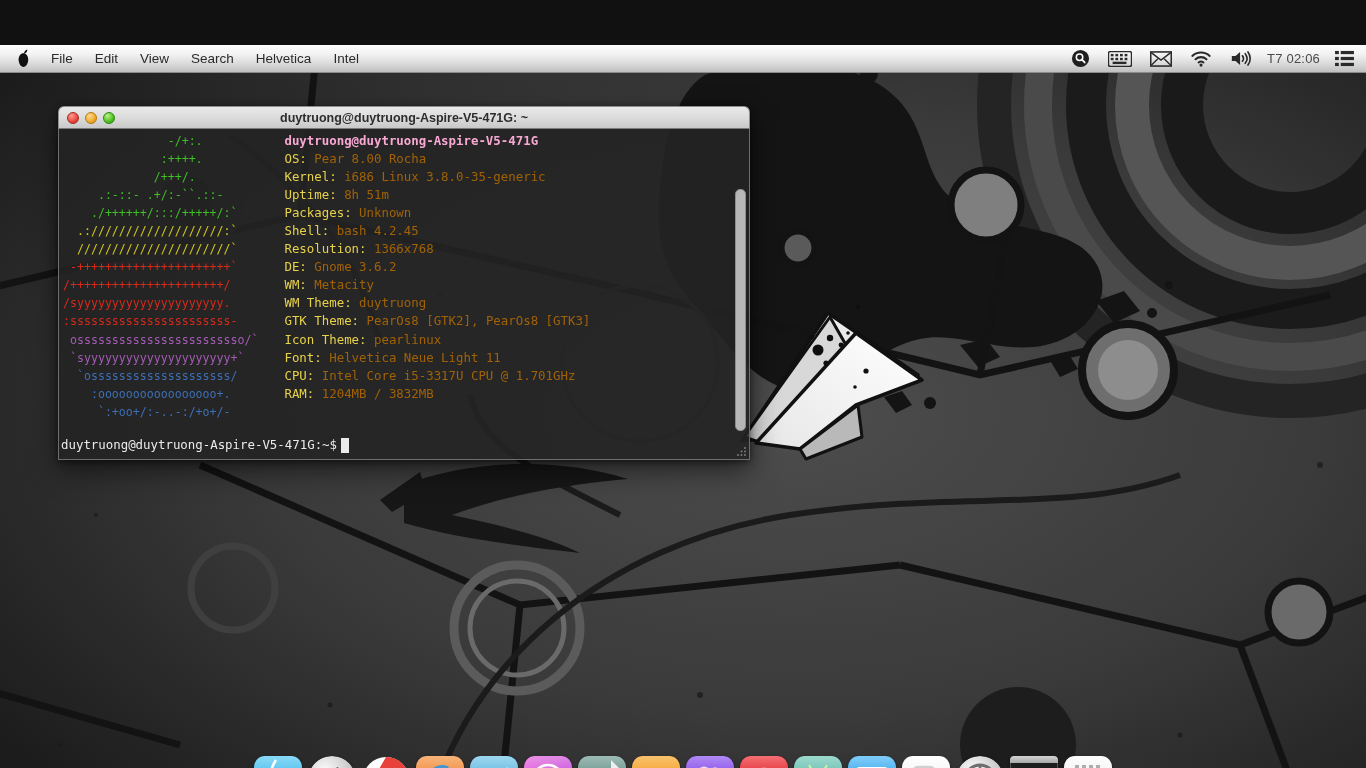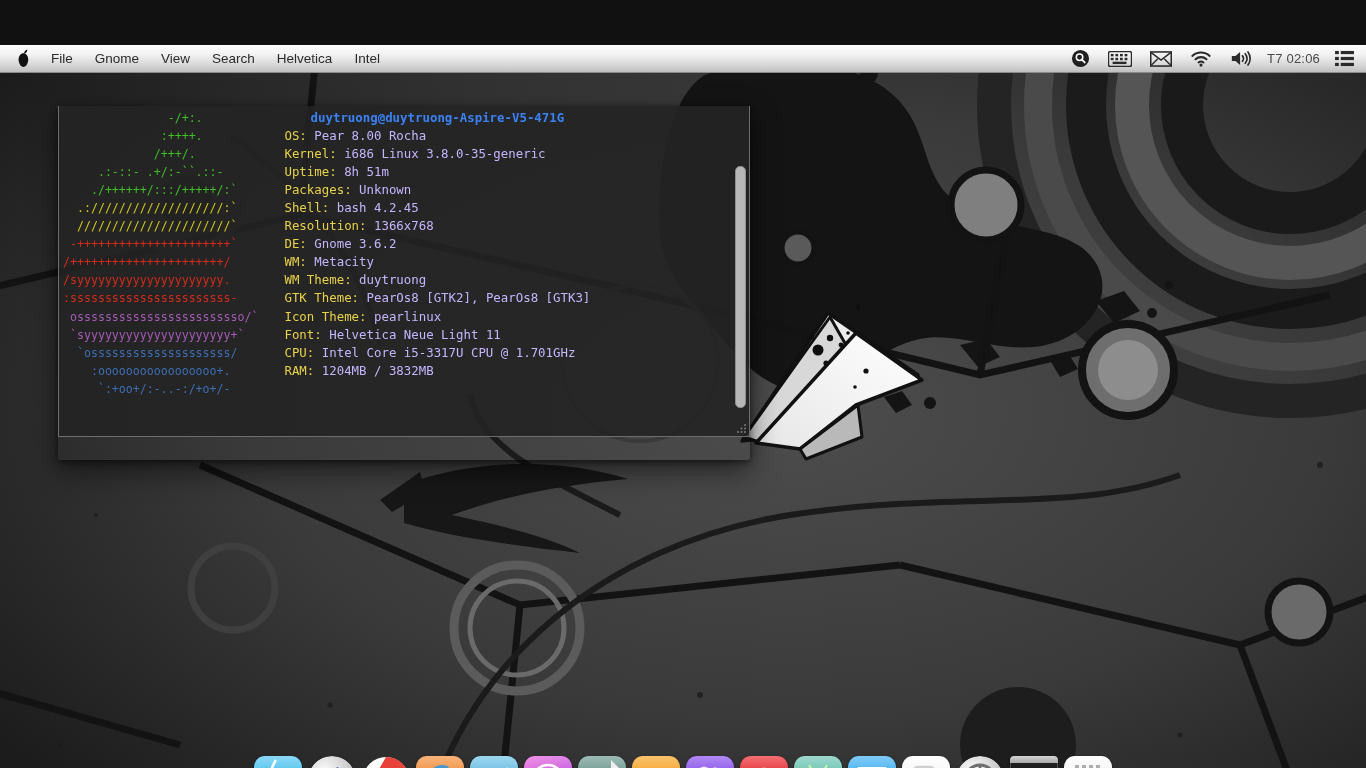--- a/index.html
+++ b/index.html
@@ -119,22 +119,22 @@
   .a-blue   { color: #3d6fb5; }
 
   #info-block {
     white-space: pre;
     padding-left: 26px;
     color: #e6e6e6;
     font-size: 12.4px;
     line-height: 18.05px;
   }
   .k { color: #e8d24a; font-weight: normal; }
-  .v { color: #c4b5fd; }
-  .userhost { color: #3b82f6; font-weight: bold; text-align: center; }
+  .v { color: #a16207; }
+  .userhost { color: #f9a8d4; font-weight: bold; }
 
   #prompt-line {
     position: absolute;
     left: 2px; bottom: 5px;
     color: #eaeaea;
     font-size: 12.4px;
     white-space: pre;
     display: flex; align-items: center;
   }
   #cursor {
@@ -327,21 +327,21 @@
   </div>
 
   <div id="menubar">
     <div class="logo">
       <svg width="15" height="19" viewBox="0 0 15 19">
         <path d="M7.4 4.2c-2.6 0-4.8 2.7-4.8 6.3 0 3.8 2.2 7.5 4.8 7.5s4.8-3.7 4.8-7.5c0-3.6-2.2-6.3-4.8-6.3z" fill="#111"></path>
         <path d="M7.9 4.6c.2-2.1 1.6-3.6 3.4-4.1.2 2.2-1.3 4-3.4 4.1z" fill="#111"></path>
       </svg>
     </div>
     <div class="menu-item">File</div>
-    <div class="menu-item">Gnome</div>
+    <div class="menu-item">Edit</div>
     <div class="menu-item">View</div>
     <div class="menu-item">Search</div>
     <div class="menu-item">Helvetica</div>
     <div class="menu-item">Intel</div>
 
     <div class="spacer"></div>
 
     <div class="status-item">
       <svg width="19" height="19" viewBox="0 0 20 20">
         <circle cx="10" cy="10" r="9" fill="#1f1f1f"></circle>
@@ -401,20 +401,28 @@
           <rect x="0" y="7.3" width="4" height="3.4"></rect>
             <rect x="6" y="7.3" width="14" height="3.4"></rect>
           <rect x="0" y="13.6" width="4" height="3.4"></rect>
             <rect x="6" y="13.6" width="14" height="3.4"></rect>
         </g>
       </svg>
     </div>
   </div>
 
   <div id="terminal">
+    <div id="titlebar">
+      <div class="tl-buttons">
+        <div class="tl-btn tl-close"></div>
+        <div class="tl-btn tl-min"></div>
+        <div class="tl-btn tl-max"></div>
+      </div>
+      <div id="title-text">duytruong@duytruong-Aspire-V5-471G: ~</div>
+    </div>
 
     <div id="term-body">
       <div id="term-content">
         <div id="ascii-art"><span class="a-green">               -/+:.
 </span><span class="a-green">              :++++.
 </span><span class="a-green">             /+++/.
 </span><span class="a-green">     .:-::- .+/:-``.::-
 </span><span class="a-green">    ./++++++/:::/+++++/:`
 </span><span class="a-yellow">  .:///////////////////:`
 </span><span class="a-yellow">  //////////////////////`
@@ -424,20 +432,24 @@
 </span><span class="a-red">:sssssssssssssssssssssss-
 </span><span class="a-purple"> ossssssssssssssssssssssso/`
 </span><span class="a-purple"> `syyyyyyyyyyyyyyyyyyyyy+`
 </span><span class="a-blue">  `ossssssssssssssssssss/
 </span><span class="a-blue">    :ooooooooooooooooo+.
 </span><span class="a-blue">     `:+oo+/:-..-:/+o+/-
 </span></div>
         <div id="info-block"><div class="userhost">duytruong@duytruong-Aspire-V5-471G</div><div><span class="k">OS:</span><span class="v"> Pear 8.00 Rocha</span></div><div><span class="k">Kernel:</span><span class="v"> i686 Linux 3.8.0-35-generic</span></div><div><span class="k">Uptime:</span><span class="v"> 8h 51m</span></div><div><span class="k">Packages:</span><span class="v"> Unknown</span></div><div><span class="k">Shell:</span><span class="v"> bash 4.2.45</span></div><div><span class="k">Resolution:</span><span class="v"> 1366x768</span></div><div><span class="k">DE:</span><span class="v"> Gnome 3.6.2</span></div><div><span class="k">WM:</span><span class="v"> Metacity</span></div><div><span class="k">WM Theme:</span><span class="v"> duytruong</span></div><div><span class="k">GTK Theme:</span><span class="v"> PearOs8 [GTK2], PearOs8 [GTK3]</span></div><div><span class="k">Icon Theme:</span><span class="v"> pearlinux</span></div><div><span class="k">Font:</span><span class="v"> Helvetica Neue Light 11</span></div><div><span class="k">CPU:</span><span class="v"> Intel Core i5-3317U CPU @ 1.701GHz</span></div><div><span class="k">RAM:</span><span class="v"> 1204MB / 3832MB</span></div></div>
       </div>
 
+      <div id="prompt-line">
+        <span>duytruong@duytruong-Aspire-V5-471G:~$</span>
+        <span id="cursor"></span>
+      </div>
 
       <div id="term-scrollbar"></div>
 
       <svg id="resize-grip" viewBox="0 0 12 12">
         <g fill="#cfcfcf">
           <circle cx="10" cy="10" r="1"></circle>
             <circle cx="6.5" cy="10" r="1"></circle>
             <circle cx="10" cy="6.5" r="1"></circle>
           <circle cx="3" cy="10" r="1"></circle>
             <circle cx="6.5" cy="6.5" r="1"></circle>

